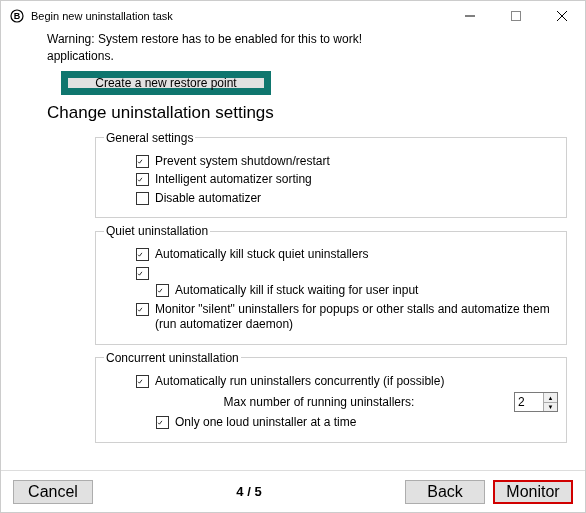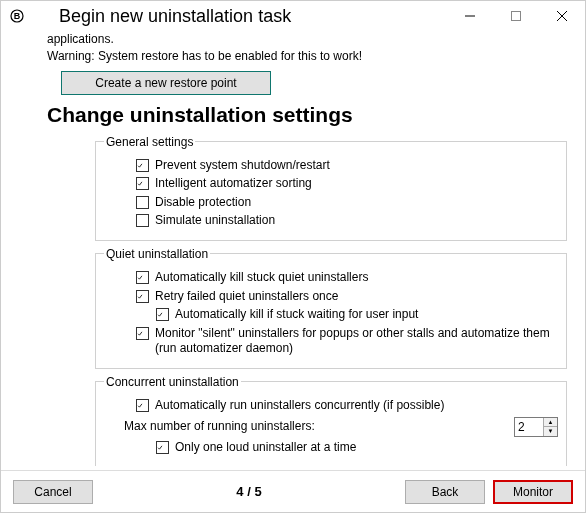--- a/index.html
+++ b/index.html
@@ -1,44 +1,44 @@
 <!DOCTYPE html>
 <html><head>
 <meta charset="utf-8">
 <style>
 * { box-sizing: border-box; margin: 0; padding: 0; }
 body { font-family: "Segoe UI", Tahoma, sans-serif; font-size: 12px; background: #fff; width: 586px; height: 513px; overflow: hidden; border: 1px solid #ccc; display: flex; flex-direction: column; }
 .titlebar { height: 30px; display: flex; align-items: center; padding-left: 8px; }
 .titlebar .icon { width: 16px; height: 16px; margin-right: 6px; display: flex; align-items: center; justify-content: center; }
-.titlebar .title { flex: 1; font-size: 18px; margin-left: 28px; }
+.titlebar .title { flex: 1; font-size: 11px; }
 .titlebar .winbtns { display: flex; }
 .titlebar .winbtn { width: 46px; height: 30px; display: flex; align-items: center; justify-content: center; }
 .titlebar .winbtn svg { display: block; }
 .content { flex: 1; padding: 0 18px 0 46px; overflow: hidden; }
 .notelines { font-size: 12px; line-height: 1.4; margin-bottom: 6px; }
-.restorebtn { width: 210px; height: 24px; background: #e1e1e1; border: 1px solid #0f766e; font-size: 12px; margin: 4px 0 8px 14px; display: flex; align-items: center; justify-content: center; cursor: default; }
-.heading { font-size: 21px; font-weight: bold; margin: 4px 0 8px 0; }
+.restorebtn { width: 210px; height: 24px; background: #e1e1e1; border: 7px solid #0f766e; font-size: 12px; margin: 4px 0 8px 14px; display: flex; align-items: center; justify-content: center; cursor: default; }
+.heading { font-size: 17px; font-weight: normal; margin: 4px 0 8px 0; }
 fieldset { border: 1px solid #d0d0d0; margin-bottom: 6px; padding: 6px 8px 8px 8px; margin-left: 48px; }
 legend { font-size: 12px; padding: 0 2px; }
 .row { display: flex; align-items: flex-start; margin: 3px 0; padding-left: 32px; }
 .row.indent { margin-left: 20px; }
 .cb { width: 13px; height: 13px; border: 1px solid #333; margin-right: 6px; margin-top: 1px; flex-shrink: 0; display: flex; align-items: center; justify-content: center; background: #fff; }
 .cb.checked::after { content: ""; width: 9px; height: 9px; background: none; }
 .cb.checked svg { display: block; }
 .cb svg { display: none; }
 .lbl { font-size: 12px; line-height: 1.3; }
 .spinrow { display: flex; align-items: center; margin: 3px 0 3px 20px; }
-.spinrow .lbl { flex: 1; }
+.spinrow .lbl { flex: 1; text-align: center; }
 .spin { width: 44px; height: 20px; border: 1px solid #7a7a7a; display: flex; }
 .spin input { width: 28px; border: none; font-size: 12px; padding: 0 3px; outline: none; }
 .spinbtns { width: 15px; display: flex; flex-direction: column; border-left: 1px solid #aaa; }
 .spinbtns div { flex: 1; display: flex; align-items: center; justify-content: center; font-size: 6px; background: #f0f0f0; line-height: 1; }
 .spinbtns div:first-child { border-bottom: 1px solid #aaa; }
 .footer { height: 42px; border-top: 1px solid #ddd; display: flex; align-items: center; padding: 0 12px; margin-top: 4px; }
-.footer .btn { width: 80px; height: 24px; background: #e1e1e1; border: 1px solid #adadad; font-size: 12px; display: flex; align-items: center; justify-content: center; cursor: default; }
+.footer .btn { width: 80px; height: 24px; background: #e1e1e1; border: 1px solid #adadad; font-size: 16px; display: flex; align-items: center; justify-content: center; cursor: default; }
 .footer .spacer { flex: 1; }
 .footer .page { font-weight: bold; font-size: 13px; }
 .footer .btn.continue { border: 2px solid #d00000; margin-left: 8px; }
 .footer .btn.back { margin-left: auto; text-align: right; }
 </style>
 </head>
 <body>
 
 <div class="titlebar">
   <span class="icon">
@@ -63,22 +63,22 @@
         <svg width="10" height="10">
           <line x1="0" y1="0" x2="10" y2="10" stroke="#000" stroke-width="1"></line>
           <line x1="10" y1="0" x2="0" y2="10" stroke="#000" stroke-width="1"></line>
         </svg>
       </div>
   </div>
 </div>
 
 <div class="content">
   <div class="notelines">
+    <div>Warning: System restore has to be enabled for this to work!</div>
     <div>applications.</div>
-    <div>Warning: System restore has to be enabled for this to work!</div>
   </div>
   <div class="restorebtn">Create a new restore point</div>
   <div class="heading">Change uninstallation settings</div>
 
   <fieldset>
     <legend>General settings</legend>
     <div id="general-rows">
         <div class="row">
           <span class="cb checked">
             <svg width="11" height="11" viewBox="0 0 11 11" style="display: block;">
@@ -90,25 +90,21 @@
         <div class="row">
           <span class="cb checked">
             <svg width="11" height="11" viewBox="0 0 11 11" style="display: block;">
               <polyline points="2,6 4.5,8.5 9,2.5" fill="none" stroke="#000" stroke-width="1.5"></polyline>
             </svg>
           </span>
           <span class="lbl">Intelligent automatizer sorting</span>
         </div>
         <div class="row">
           <span class="cb"></span>
-          <span class="lbl">Disable protection</span>
-        </div>
-        <div class="row">
-          <span class="cb"></span>
-          <span class="lbl">Simulate uninstallation</span>
+          <span class="lbl">Disable automatizer</span>
         </div>
       </div>
   </fieldset>
 
   <fieldset>
     <legend>Quiet uninstallation</legend>
     <div id="quiet-rows">
         <div class="row">
           <span class="cb checked">
             <svg width="11" height="11" viewBox="0 0 11 11" style="display: block;">
@@ -116,21 +112,20 @@
             </svg>
           </span>
           <span class="lbl">Automatically kill stuck quiet uninstallers</span>
         </div>
         <div class="row">
           <span class="cb checked">
             <svg width="11" height="11" viewBox="0 0 11 11" style="display: block;">
               <polyline points="2,6 4.5,8.5 9,2.5" fill="none" stroke="#000" stroke-width="1.5"></polyline>
             </svg>
           </span>
-          <span class="lbl">Retry failed quiet uninstallers once</span>
         </div>
         <div class="row indent">
           <span class="cb checked">
             <svg width="11" height="11" viewBox="0 0 11 11" style="display: block;">
               <polyline points="2,6 4.5,8.5 9,2.5" fill="none" stroke="#000" stroke-width="1.5"></polyline>
             </svg>
           </span>
           <span class="lbl">Automatically kill if stuck waiting for user input</span>
         </div>
         <div class="row">

